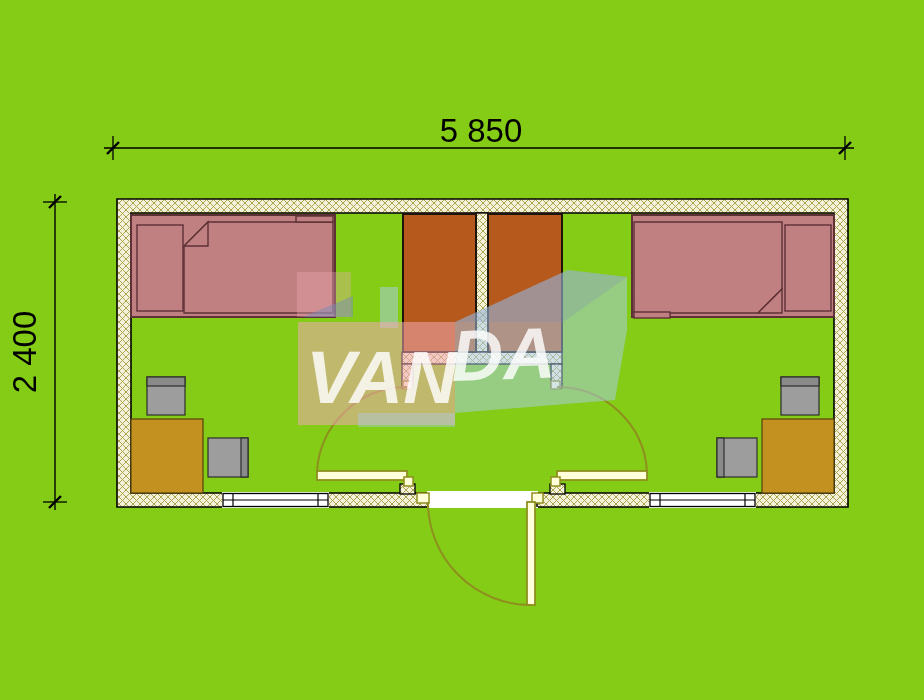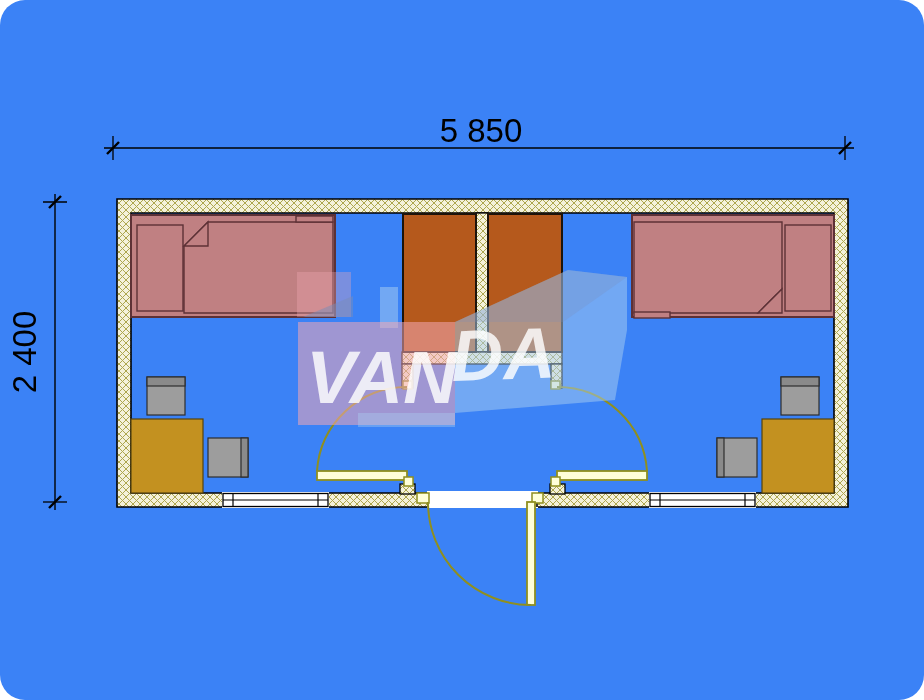--- a/index.html
+++ b/index.html
@@ -1,16 +1,16 @@
 <!DOCTYPE html>
 <html style="--line: #000000; --wall_fill: #f4f1da; --wall_hatch: #ada64e; --bed: #c08082; --bed_outline: #5d3136; --wardrobe: #b5591c; --wardrobe_outline: #1c130a; --desk: #c39120; --desk_outline: #55430d; --chair: #9d9d9d; --chair_band: #8a8a8a; --chair_outline: #2e2e2e; --door: #8f8f1f; --door_leaf: #ffffd9; --watermark_pink: #f2a8b4; --watermark_blue: #aacdf0; --watermark_slate: #7a8cb8; --watermark_text: #ffffff;"><head>
 <meta charset="utf-8">
 <style>
   html,body{margin:0;padding:0;background:#fff;}
-  #stage{position:relative;width:924px;height:700px;background:#3b82f6;overflow:hidden;border-radius:25px;}
+  #stage{position:relative;width:924px;height:700px;background:#84cc16;overflow:hidden;}
   svg{display:block;}
   .dim-line{stroke:var(--line);stroke-width:1.4;fill:none;}
   .dim-cap{stroke:var(--line);stroke-width:1.3;}
   .dim-slash{stroke:var(--line);stroke-width:2.4;}
   .dim-text{font-family:"Liberation Sans",sans-serif;font-size:33px;fill:var(--line);}
   .wall{fill:url(#hatch);stroke:var(--line);stroke-width:1.6;}
   .iwall{fill:url(#hatch);stroke:var(--line);stroke-width:1.3;}
   .erase{fill:#fff;stroke:none;}
   .wallcap{stroke:var(--line);stroke-width:1.6;}
   .win{fill:#fff;stroke:var(--line);stroke-width:1.3;}

